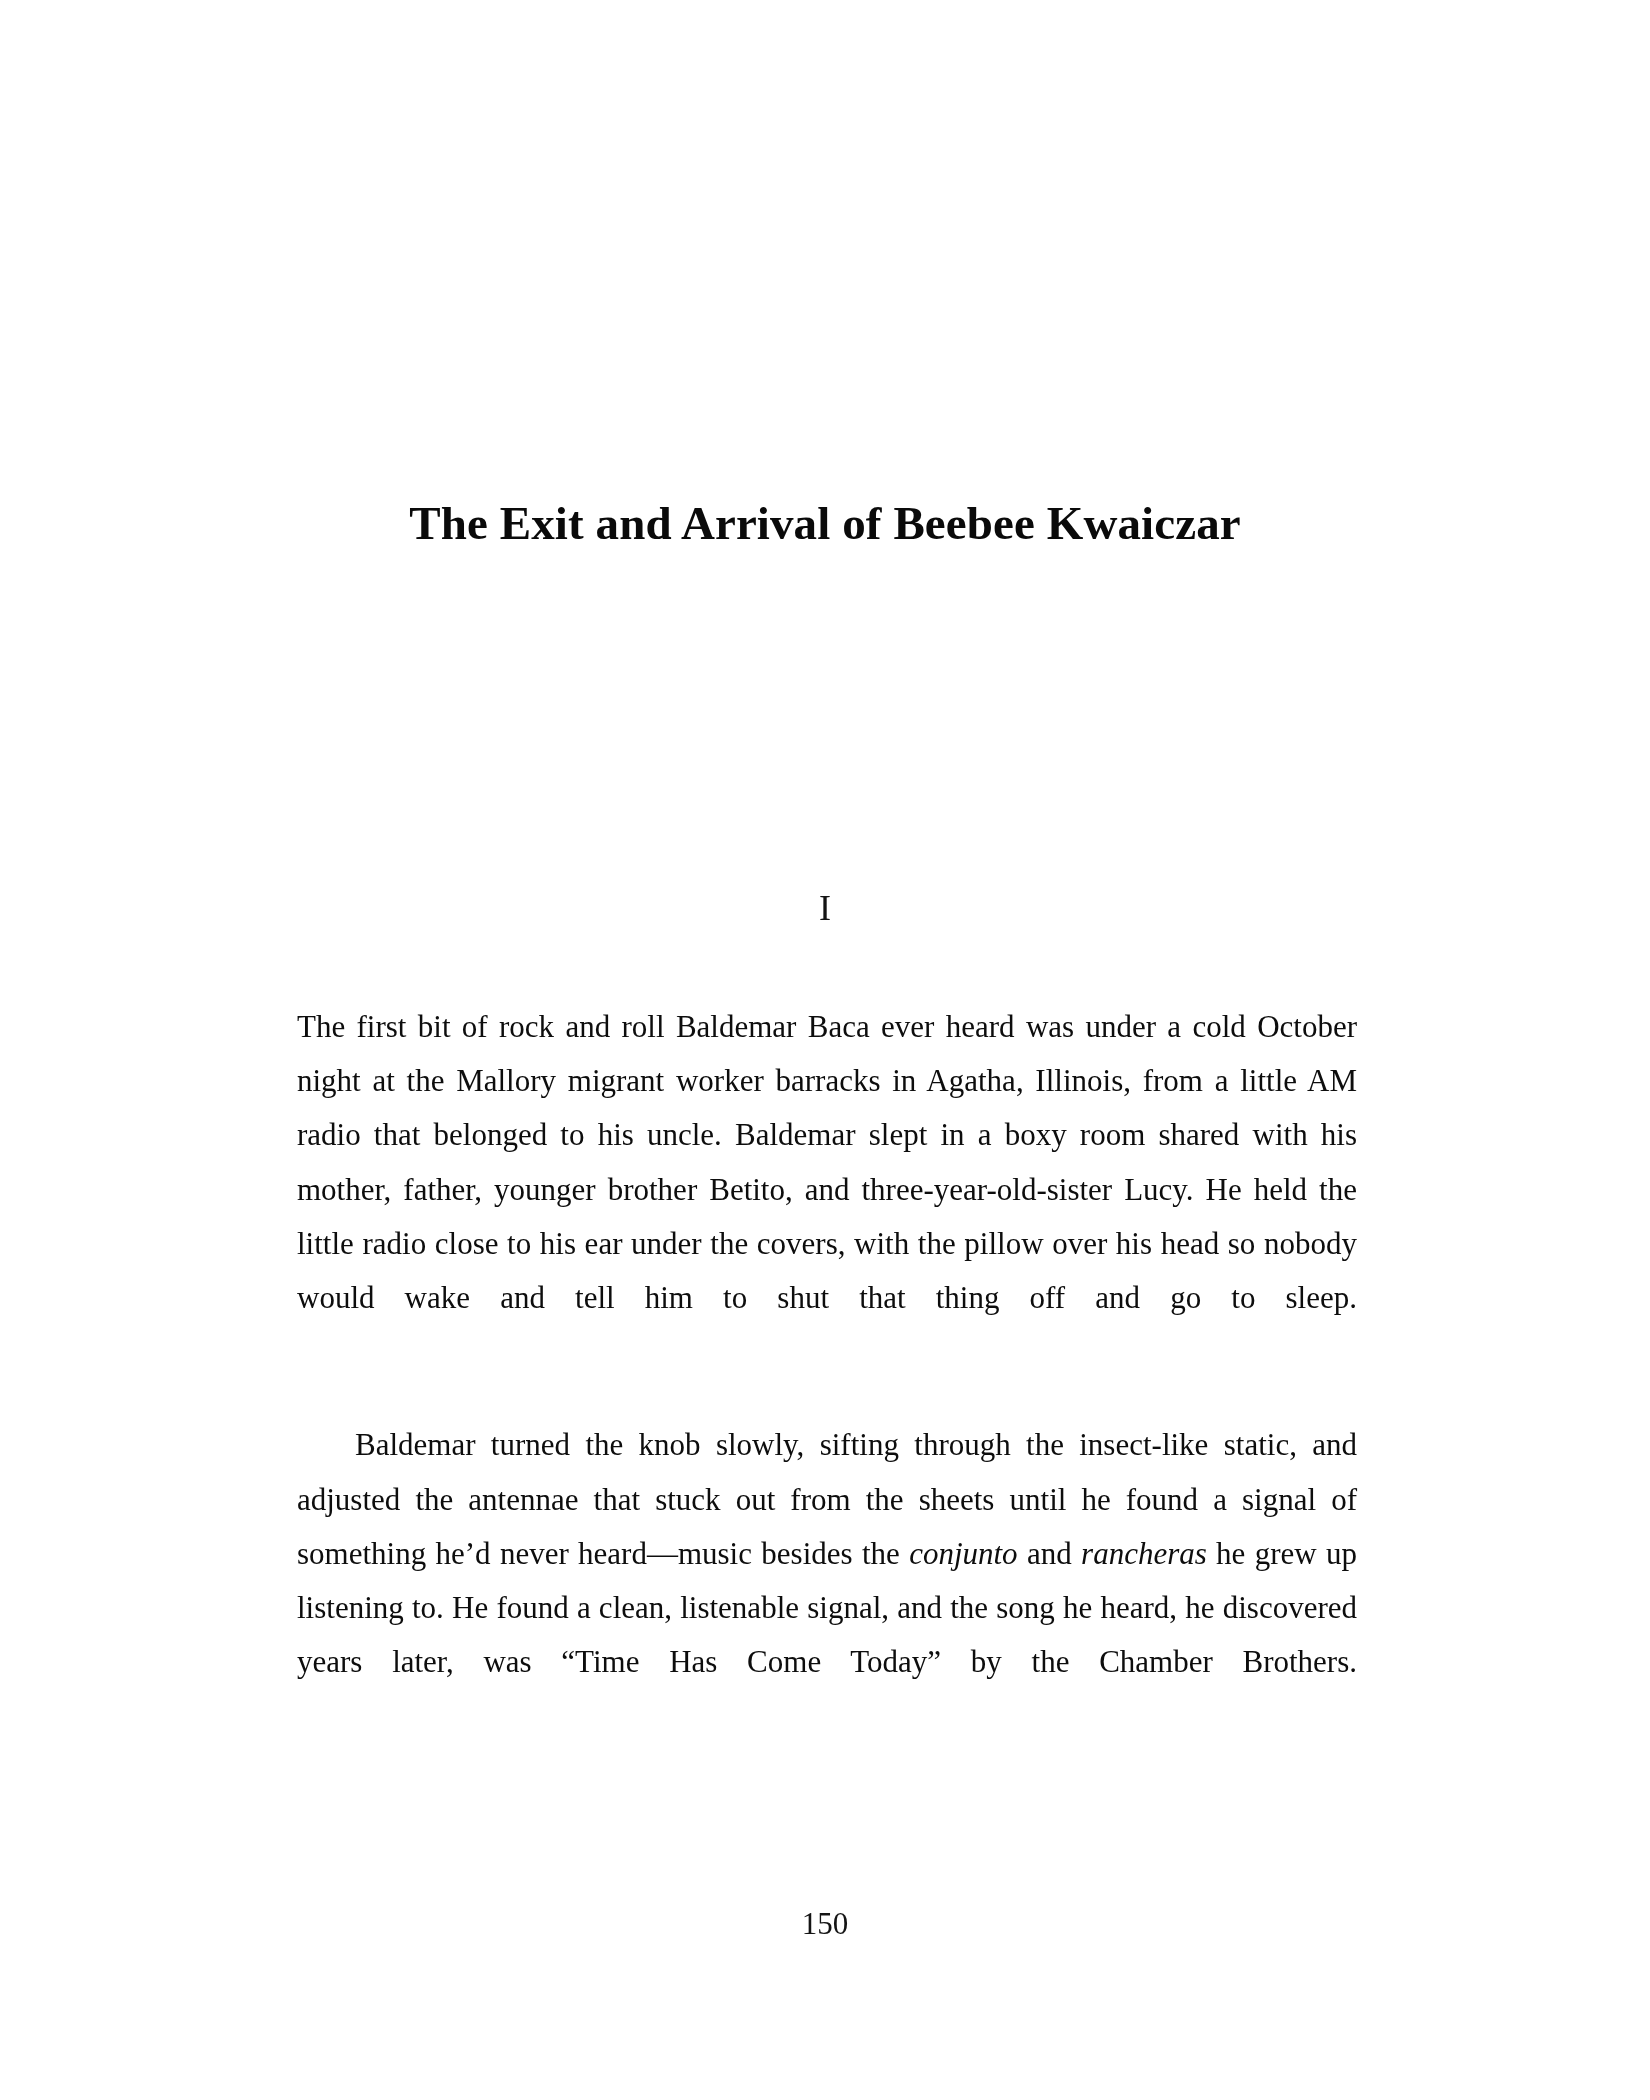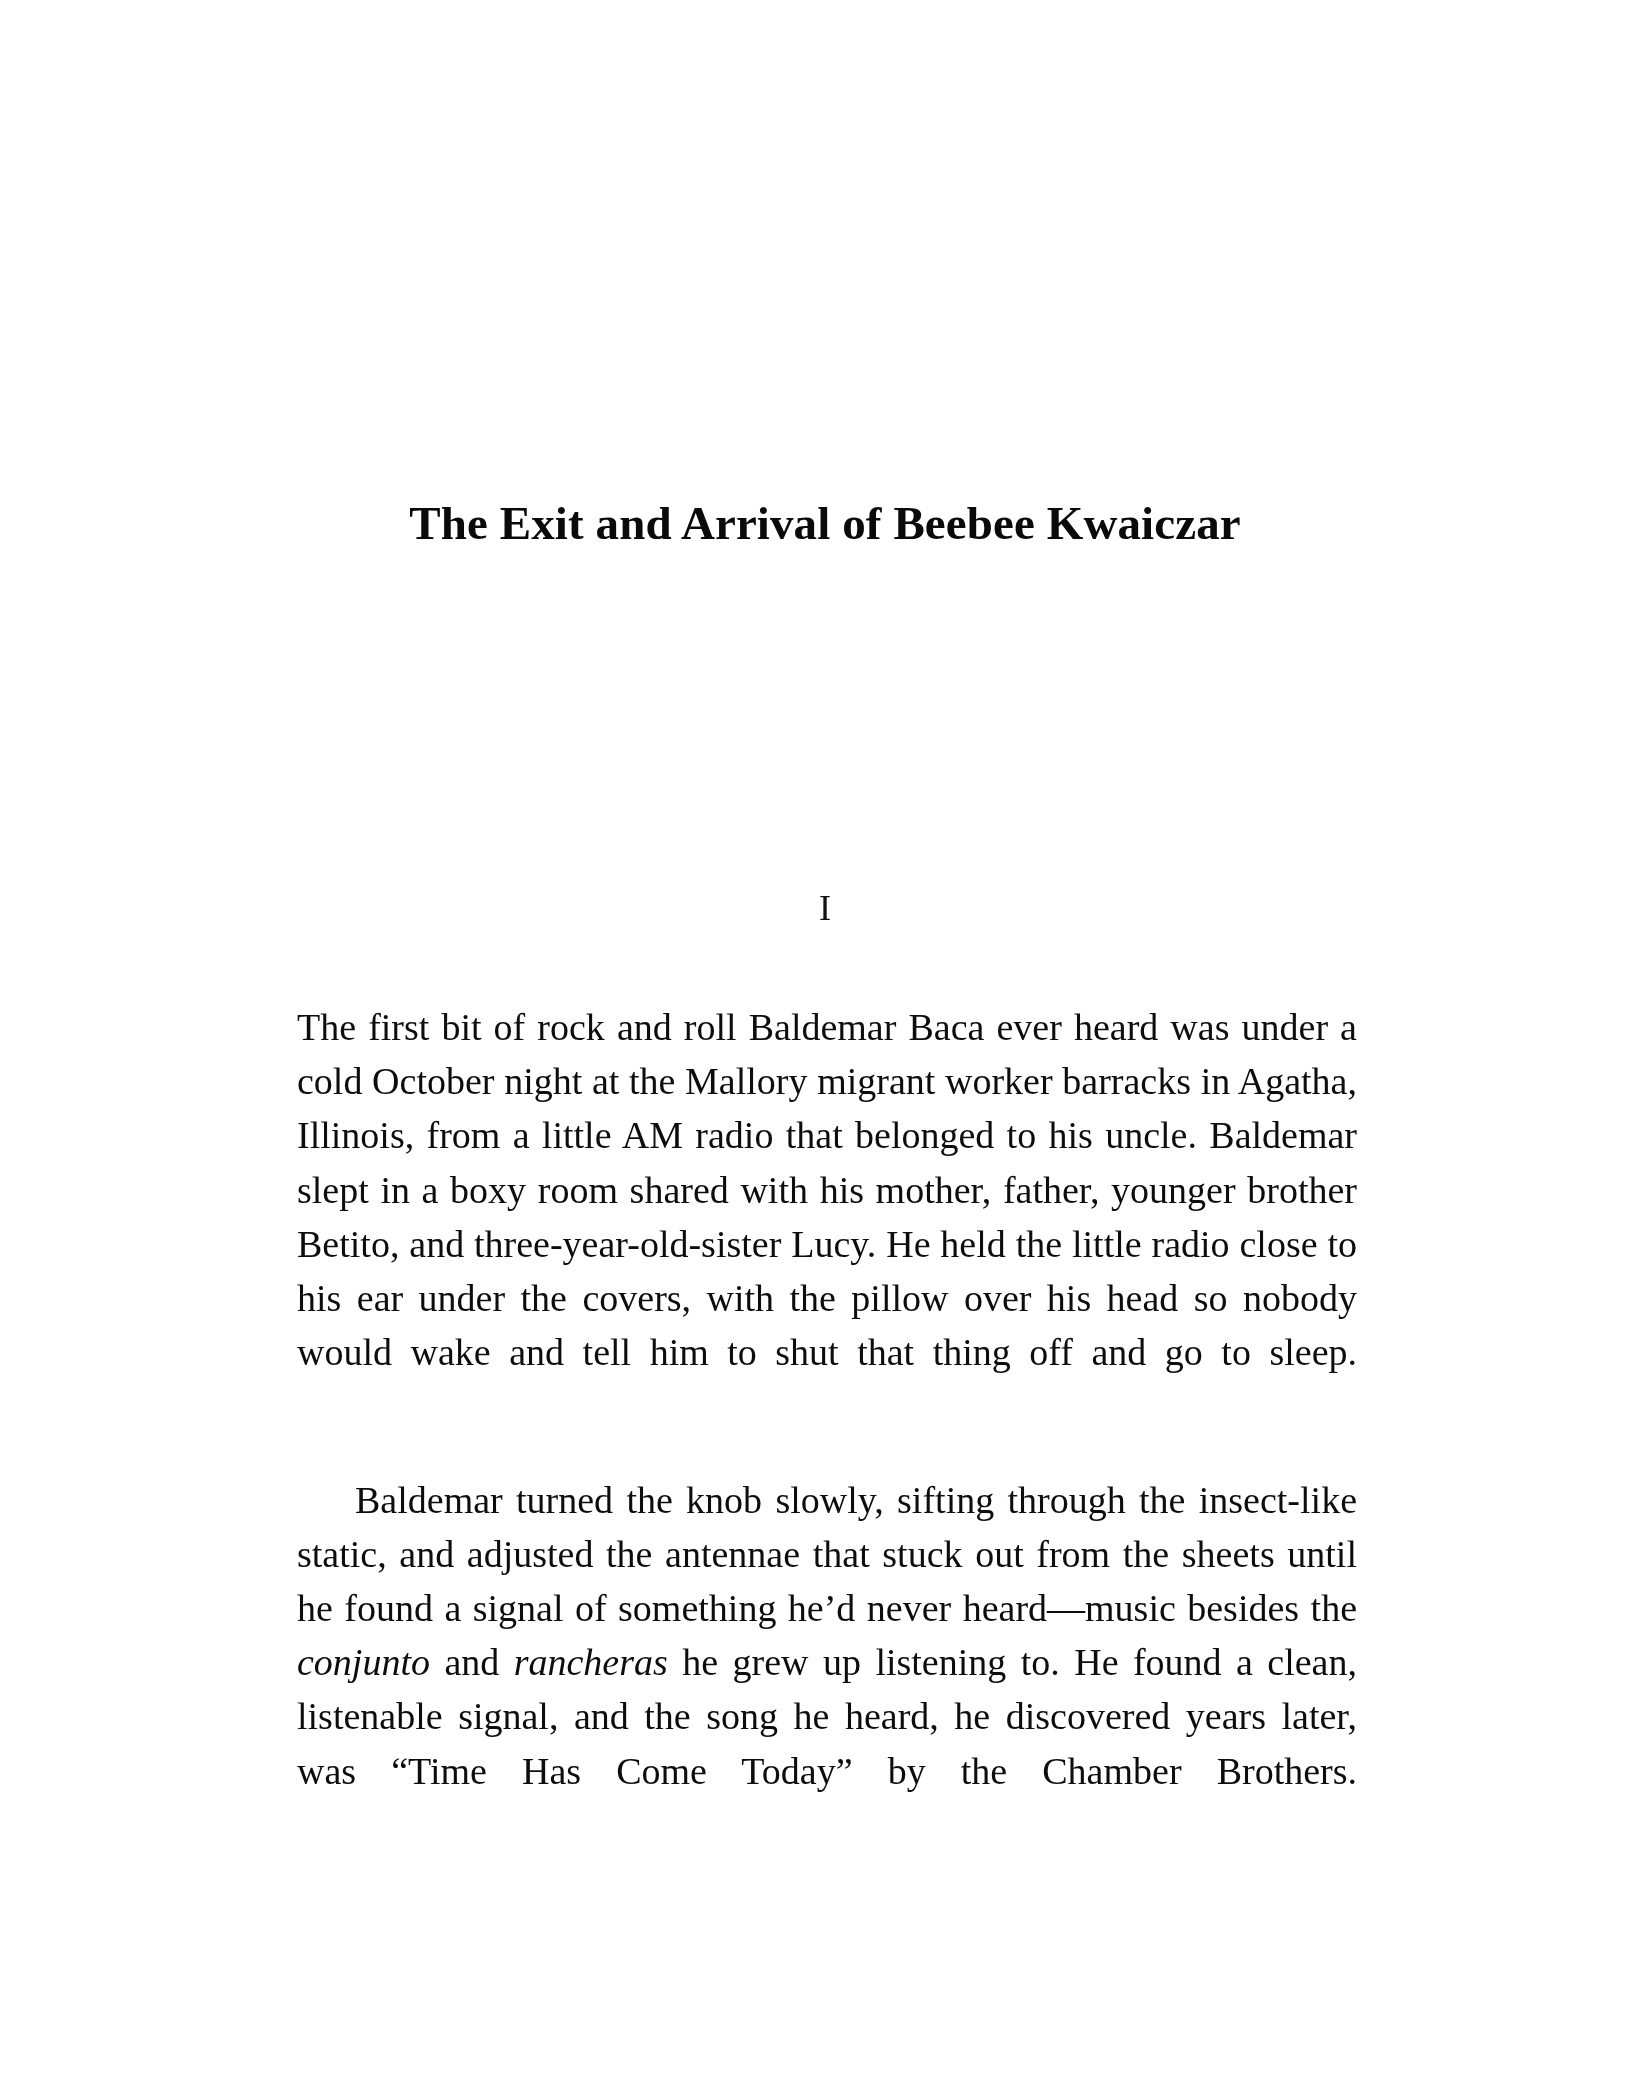--- a/index.html
+++ b/index.html
@@ -56,21 +56,21 @@
   
   .body-block {
     position: absolute;
     left: 297px;
     top: 1000px;
     width: 1060px;
   }
 
   .body-para {
     margin: 0;
-    font-size: 38px;
+    font-size: 31px;
     line-height: 54.2px;
     text-align: justify;
     text-justify: inter-word;
     color: #0d0d0d;
     hyphens: none;
     -webkit-hyphens: none;
   }
 
   .body-para + .body-para {
     text-indent: 58px;
@@ -107,14 +107,15 @@
 
   <h1 class="chapter-title">The Exit and Arrival of Beebee Kwaiczar</h1>
 
   <div class="section-marker">I</div>
 
   <div class="body-block">
     <p class="body-para" style="text-indent: 0px;"><span>The first bit of rock and roll Baldemar Baca ever heard was under a cold October night at the Mallory migrant worker barracks in Agatha, Illinois, from a little AM radio that belonged to his uncle. Baldemar slept in a boxy room shared with his mother, father, younger brother Betito, and three-year-old-sister Lucy. He held the little radio close to his ear under the covers, with the pillow over his head so nobody would wake and tell him to shut that thing off and go to sleep.</span></p>
     <p class="body-para"><span>Baldemar turned the knob slowly, sifting through the insect-like static, and adjusted the antennae that stuck out from the sheets until he found a signal of something he’d never heard—music besides the </span><em>conjunto</em><span> and </span><em>rancheras</em><span> he grew up listening to. He found a clean, listenable signal, and the song he heard, he discovered years later, was “Time Has Come Today” by the Chamber Brothers.</span></p>
   </div>
 
+  <div class="folio">150</div>
 
 </div>
 
 </body></html>

